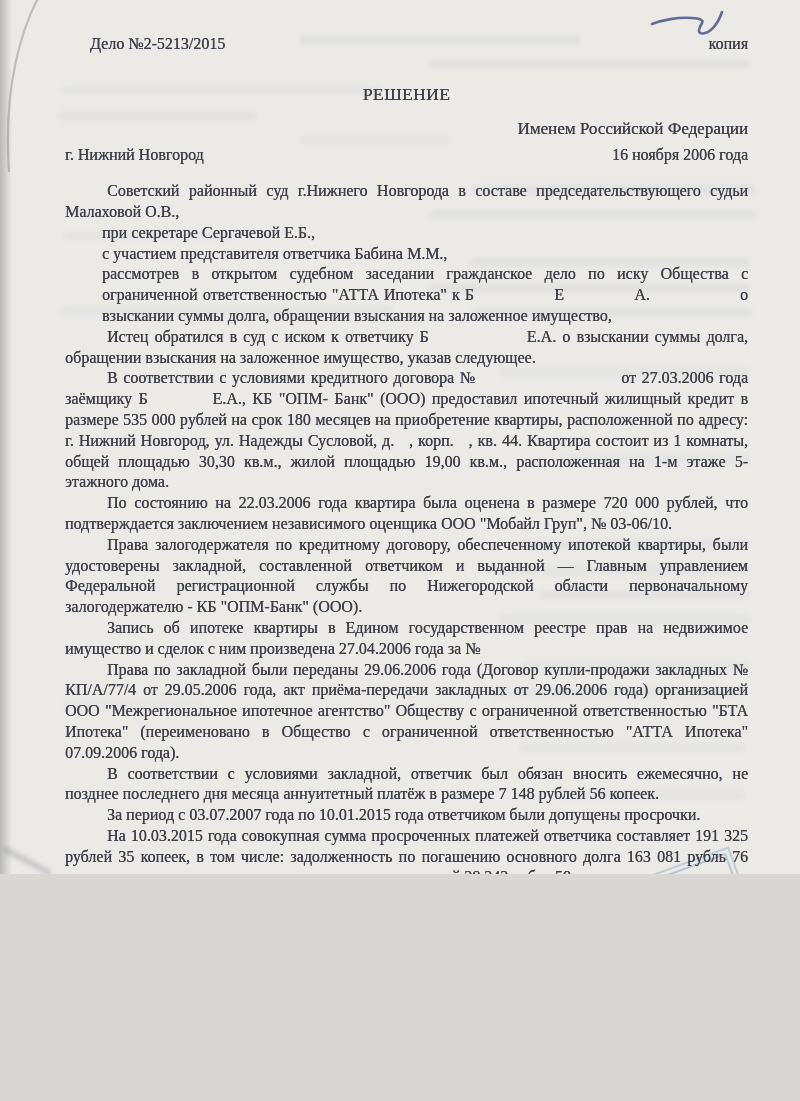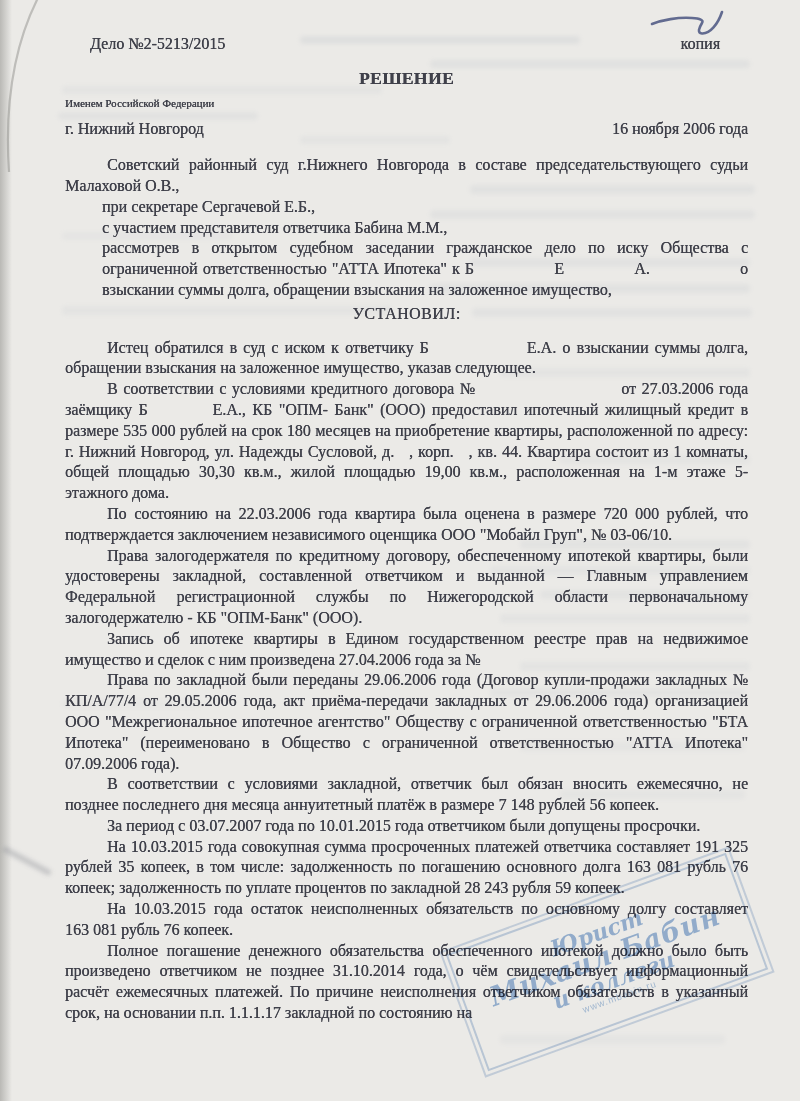--- a/index.html
+++ b/index.html
@@ -1,39 +1,39 @@
 <!DOCTYPE html>
 <html><head>
 <meta charset="utf-8">
 <style>
   html,body{margin:0;padding:0;width:800px;height:1101px;overflow:hidden;background:#d8d7d4;}
   .page{
-    position:relative;width:800px;height:1101px;overflow:hidden;
+    position:relative;width:800px;height:874px;overflow:hidden;
     background:
       radial-gradient(120% 90% at 55% 38%, rgba(255,255,255,.38), rgba(255,255,255,0) 62%),
       linear-gradient(100deg,#dcdbd7 0%,#eaе9e6 6%,#efeeea 50%,#e8e6e2 100%),
       #ebeae7;
     background-color:#ebeae7;
     font-family:"Liberation Serif", serif;
     color:#3f404a;
   }
   .edge-shadow{position:absolute;left:0;top:0;bottom:0;width:12px;
     background:linear-gradient(90deg,rgba(105,105,100,.38),rgba(105,105,100,0));pointer-events:none;}
   .corner-arc{position:absolute;left:0;top:0;pointer-events:none;}
   .smudge{position:absolute;left:0px;top:858px;width:54px;height:6px;background:rgba(115,120,128,.30);
     filter:blur(2px);transform:rotate(28deg);border-radius:3px;}
   .bleed-layer{position:absolute;inset:0;z-index:0;pointer-events:none;}
   .bleed-layer div{position:absolute;background:#9aa4b2;border-radius:4px;filter:blur(2px);}
   .doc{position:relative;z-index:1;padding:28px 52px 0 65px;font-size:16px;line-height:20.8px;
     text-shadow:0.25px 0 0 currentColor;}
   .header-row{display:flex;justify-content:space-between;margin-top:6px;}
   .case-number{margin-left:25px;}
-  .copy-label{margin-right:28px;}
-  .title{text-align:center;margin-top:13px;font-size:17.5px;letter-spacing:.4px;font-weight:bold;}
-  .subtitle{text-align:left;margin-top:4px;font-size:11px;}
+  .copy-label{}
+  .title{text-align:center;margin-top:29px;font-size:17.5px;letter-spacing:.4px;}
+  .subtitle{text-align:right;margin-top:14px;font-size:17px;}
   .city-date{display:flex;justify-content:space-between;margin-top:6px;}
   .intro{margin-top:15px;}
   p.para{margin:0;text-align:justify;text-indent:42px;}
   p.no-indent{text-indent:0;margin-left:37px;}
   .section-heading{text-align:center;margin:3px 0 13px 0;letter-spacing:.5px;}
   .gap-before{margin-top:10px;}
   .handwritten{position:absolute;left:650px;top:5px;z-index:2;}
   .stamp{
     position:absolute;left:458px;top:900px;width:294px;height:120px;z-index:3;
     transform:rotate(-20deg);
@@ -107,21 +107,20 @@
       <span>16 ноября 2006 года</span>
     </div>
 
     <div class="intro">
       <p class="para">Советский районный суд г.Нижнего Новгорода в составе председательствующего судьи Малаховой О.В.,</p>
       <p class="para no-indent">при секретаре Сергачевой Е.Б.,</p>
       <p class="para no-indent">с участием представителя ответчика Бабина М.М.,</p>
       <p class="para no-indent">рассмотрев в открытом судебном заседании гражданское дело по иску Общества с ограниченной ответственностью "АТТА Ипотека" к Б&nbsp;&nbsp;&nbsp;&nbsp;&nbsp;&nbsp;&nbsp;&nbsp;&nbsp;&nbsp;&nbsp;&nbsp;&nbsp;&nbsp;&nbsp;&nbsp;Е&nbsp;&nbsp;&nbsp;&nbsp;&nbsp;&nbsp;&nbsp;&nbsp;&nbsp;&nbsp;&nbsp;&nbsp;&nbsp;&nbsp;А.&nbsp;&nbsp;&nbsp;&nbsp;&nbsp;&nbsp;&nbsp;&nbsp;&nbsp;&nbsp;&nbsp;&nbsp;&nbsp;&nbsp;&nbsp;&nbsp;&nbsp;&nbsp;о взыскании суммы долга, обращении взыскания на заложенное имущество,</p>
     </div>
 
-    <div class="section-heading">УСТАНОВИЛ:</div>
 
     <p class="para">Истец обратился в суд с иском к ответчику Б&nbsp;&nbsp;&nbsp;&nbsp;&nbsp;&nbsp;&nbsp;&nbsp;&nbsp;&nbsp;&nbsp;&nbsp;&nbsp;&nbsp;&nbsp;&nbsp;Е.А. о взыскании суммы долга, обращении взыскания на заложенное имущество, указав следующее.</p>
     <p class="para">В соответствии с условиями кредитного договора №&nbsp;&nbsp;&nbsp;&nbsp;&nbsp;&nbsp;&nbsp;&nbsp;&nbsp;&nbsp;&nbsp;&nbsp;&nbsp;&nbsp;&nbsp;&nbsp;&nbsp;&nbsp;&nbsp;&nbsp;&nbsp;&nbsp;&nbsp;&nbsp;&nbsp;&nbsp;от 27.03.2006 года заёмщику Б&nbsp;&nbsp;&nbsp;&nbsp;&nbsp;&nbsp;&nbsp;&nbsp;&nbsp;&nbsp;Е.А., КБ "ОПМ- Банк" (ООО) предоставил ипотечный жилищный кредит в размере 535&nbsp;000 рублей на срок 180 месяцев на приобретение квартиры, расположенной по адресу: г. Нижний Новгород, ул. Надежды Сусловой, д.&nbsp;&nbsp;&nbsp;, корп.&nbsp;&nbsp;&nbsp;, кв. 44. Квартира состоит из 1 комнаты, общей площадью 30,30 кв.м., жилой площадью 19,00 кв.м., расположенная на 1-м этаже 5-этажного дома.</p>
     <p class="para">По состоянию на 22.03.2006 года квартира была оценена в размере 720&nbsp;000 рублей, что подтверждается заключением независимого оценщика ООО "Мобайл Груп", № 03-06/10.</p>
     <p class="para">Права залогодержателя по кредитному договору, обеспеченному ипотекой квартиры, были удостоверены закладной, составленной ответчиком и выданной — Главным управлением Федеральной регистрационной службы по Нижегородской области первоначальному залогодержателю - КБ "ОПМ-Банк" (ООО).</p>
     <p class="para">Запись об ипотеке квартиры в Едином государственном реестре прав на недвижимое имущество и сделок с ним произведена 27.04.2006 года за №</p>
     <p class="para gap-before">Права по закладной были переданы 29.06.2006 года (Договор купли-продажи закладных № КП/А/77/4 от 29.05.2006 года, акт приёма-передачи закладных от 29.06.2006 года) организацией ООО "Межрегиональное ипотечное агентство" Обществу с ограниченной ответственностью "БТА Ипотека" (переименовано в Общество с ограниченной ответственностью "АТТА Ипотека" 07.09.2006 года).</p>
     <p class="para">В соответствии с условиями закладной, ответчик был обязан вносить ежемесячно, не позднее последнего дня месяца аннуитетный платёж в размере 7&nbsp;148 рублей 56 копеек.</p>
     <p class="para">За период с 03.07.2007 года по 10.01.2015 года ответчиком были допущены просрочки.</p>
     <p class="para">На 10.03.2015 года совокупная сумма просроченных платежей ответчика составляет 191&nbsp;325 рублей 35 копеек, в том числе: задолженность по погашению основного долга 163&nbsp;081 рубль 76 копеек; задолженность по уплате процентов по закладной 28&nbsp;243 рубля 59 копеек.</p>

